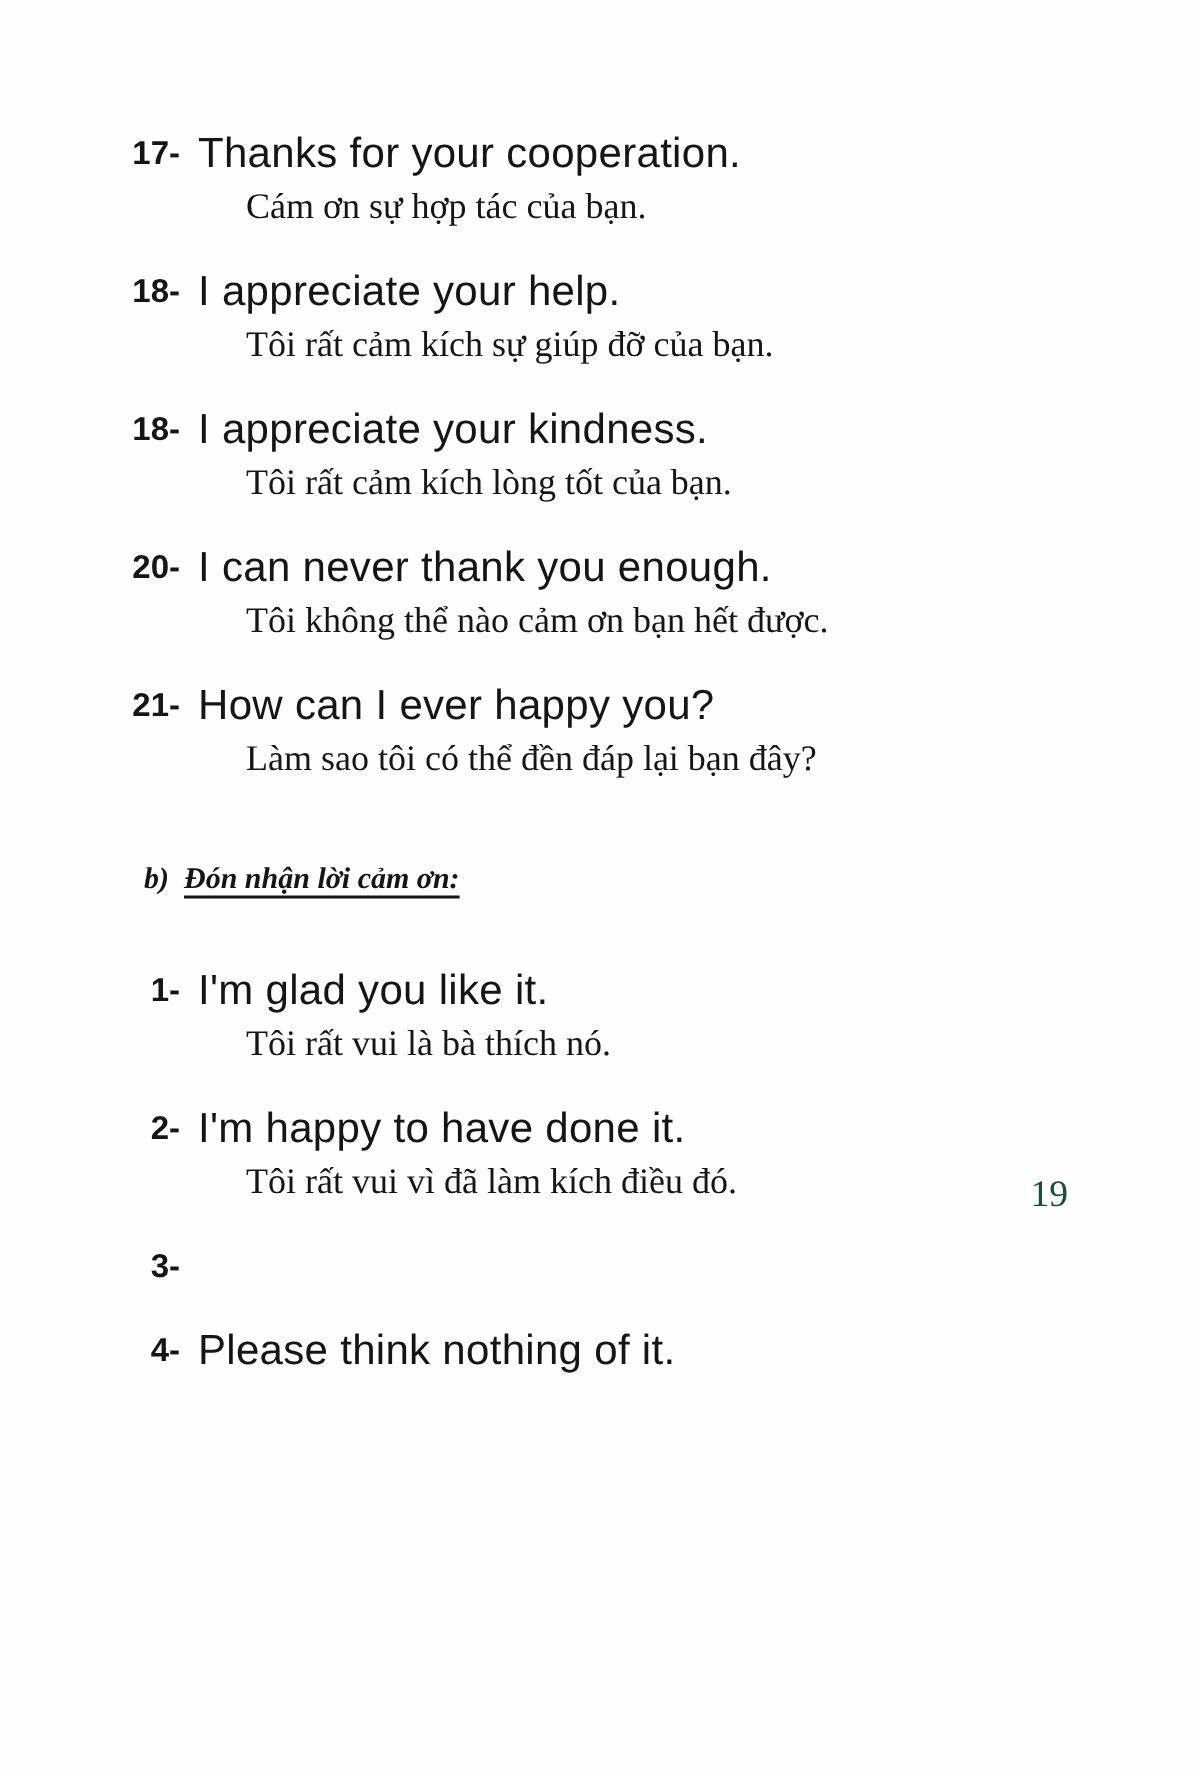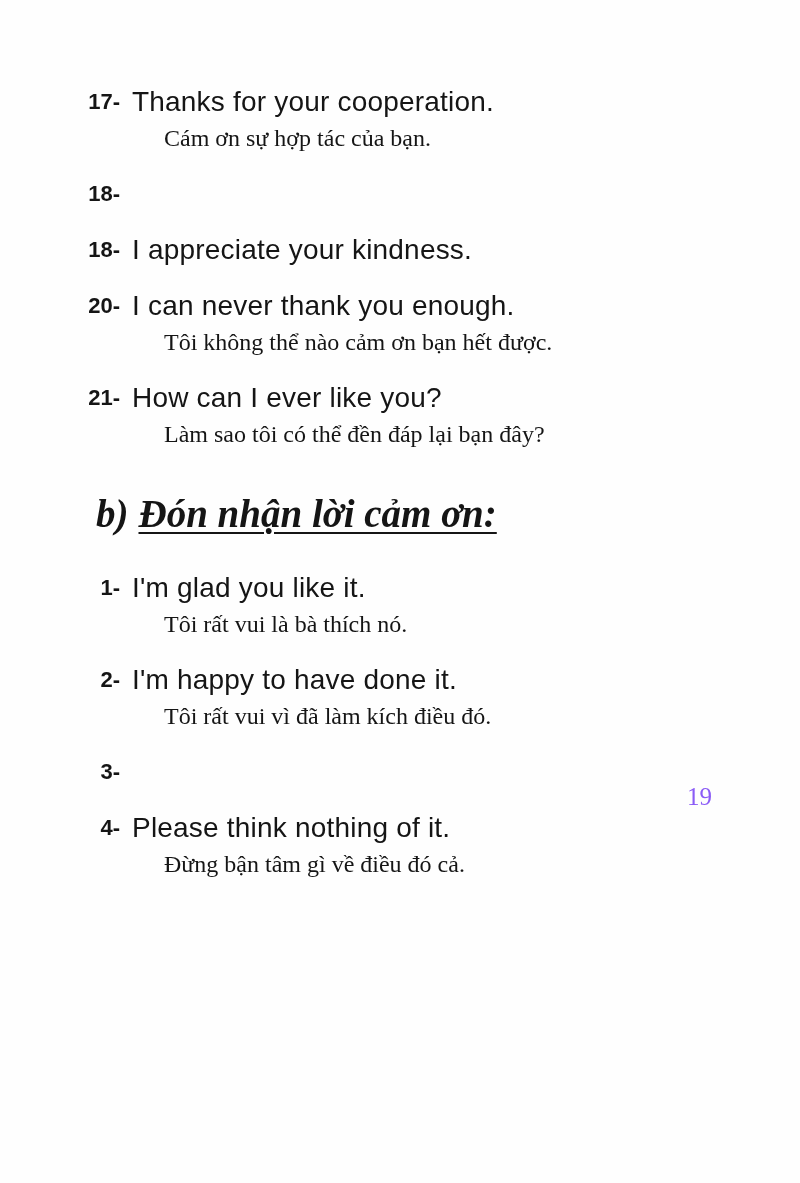--- a/index.html
+++ b/index.html
@@ -50,78 +50,81 @@
     font-family: "Liberation Serif", serif;
     font-size: 24px;
     line-height: 36px;
     margin-left: 32px;
   }
   .heading {
     margin: 42px 0 36px 18px;
     font-family: "Liberation Serif", serif;
     font-style: italic;
     font-weight: bold;
-    font-size: 39px;
+    font-size: 20px;
     line-height: 40px;
   }
   .heading .label {
     margin-right: 10px;
   }
   .heading .title {
     text-decoration: underline;
     text-underline-offset: 5px;
     text-decoration-thickness: 2px;
   }
   .page-number {
     position: absolute;
     right: 88px;
     bottom: 78px;
     font-family: "Liberation Serif", serif;
     font-size: 25px;
-    color: #8b5cf6;
+    color: #14532d;
   }
 </style>
 </head>
 <body>
 
 <div class="page">
 
   <div class="item">
     <span class="num">17-</span>
     <div class="lines">
       <div class="en">Thanks for your cooperation.</div>
       <div class="vi">Cám ơn sự hợp tác của bạn.</div>
     </div>
   </div>
 
   <div class="item">
     <span class="num">18-</span>
     <div class="lines">
+      <div class="en">I appreciate your help.</div>
+      <div class="vi">Tôi rất cảm kích sự giúp đỡ của bạn.</div>
     </div>
   </div>
 
   <div class="item">
     <span class="num">18-</span>
     <div class="lines">
       <div class="en">I appreciate your kindness.</div>
+      <div class="vi">Tôi rất cảm kích lòng tốt của bạn.</div>
     </div>
   </div>
 
   <div class="item">
     <span class="num">20-</span>
     <div class="lines">
       <div class="en">I can never thank you enough.</div>
       <div class="vi">Tôi không thể nào cảm ơn bạn hết được.</div>
     </div>
   </div>
 
   <div class="item">
     <span class="num">21-</span>
     <div class="lines">
-      <div class="en">How can I ever like you?</div>
+      <div class="en">How can I ever happy you?</div>
       <div class="vi">Làm sao tôi có thể đền đáp lại bạn đây?</div>
     </div>
   </div>
 
   <div class="heading">
     <span class="label">b)</span><span class="title">Đón nhận lời cảm ơn:</span>
   </div>
 
   <div class="item">
     <span class="num">1-</span>
@@ -142,19 +145,18 @@
   <div class="item">
     <span class="num">3-</span>
     <div class="lines">
     </div>
   </div>
 
   <div class="item">
     <span class="num">4-</span>
     <div class="lines">
       <div class="en">Please think nothing of it.</div>
-      <div class="vi">Đừng bận tâm gì về điều đó cả.</div>
     </div>
   </div>
 
   <div class="page-number">19</div>
 
 </div>
 
 </body></html>

